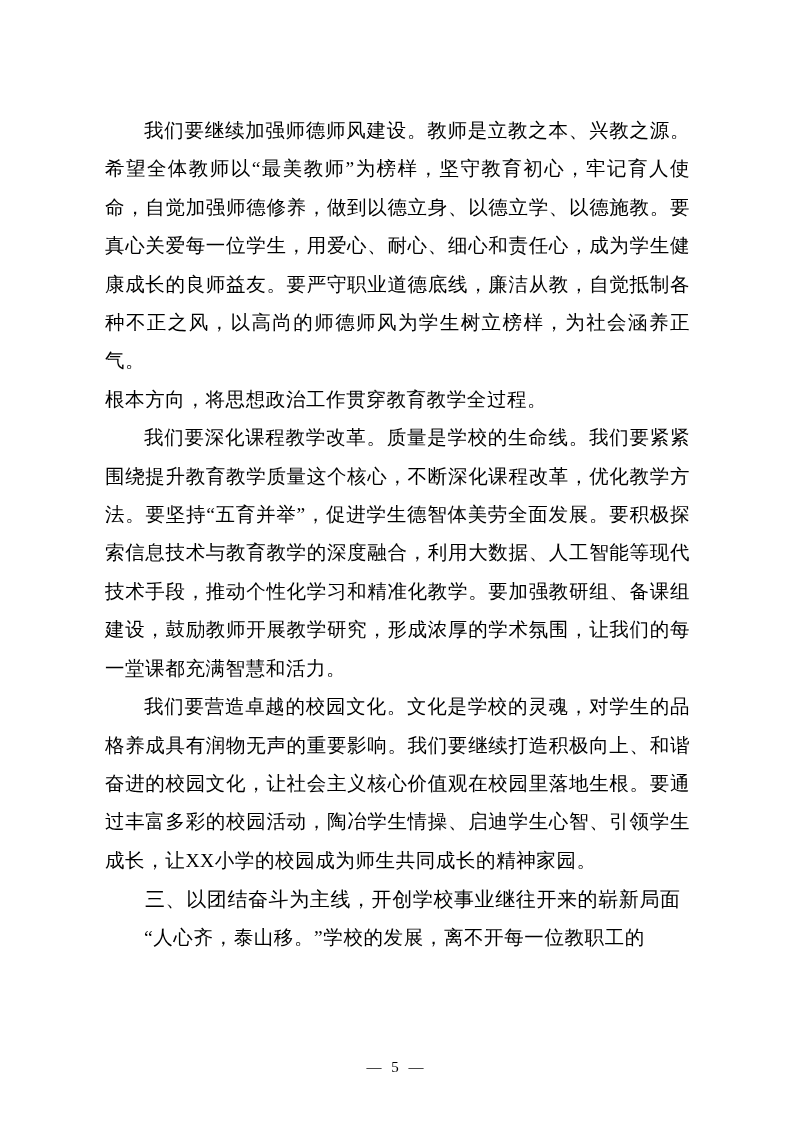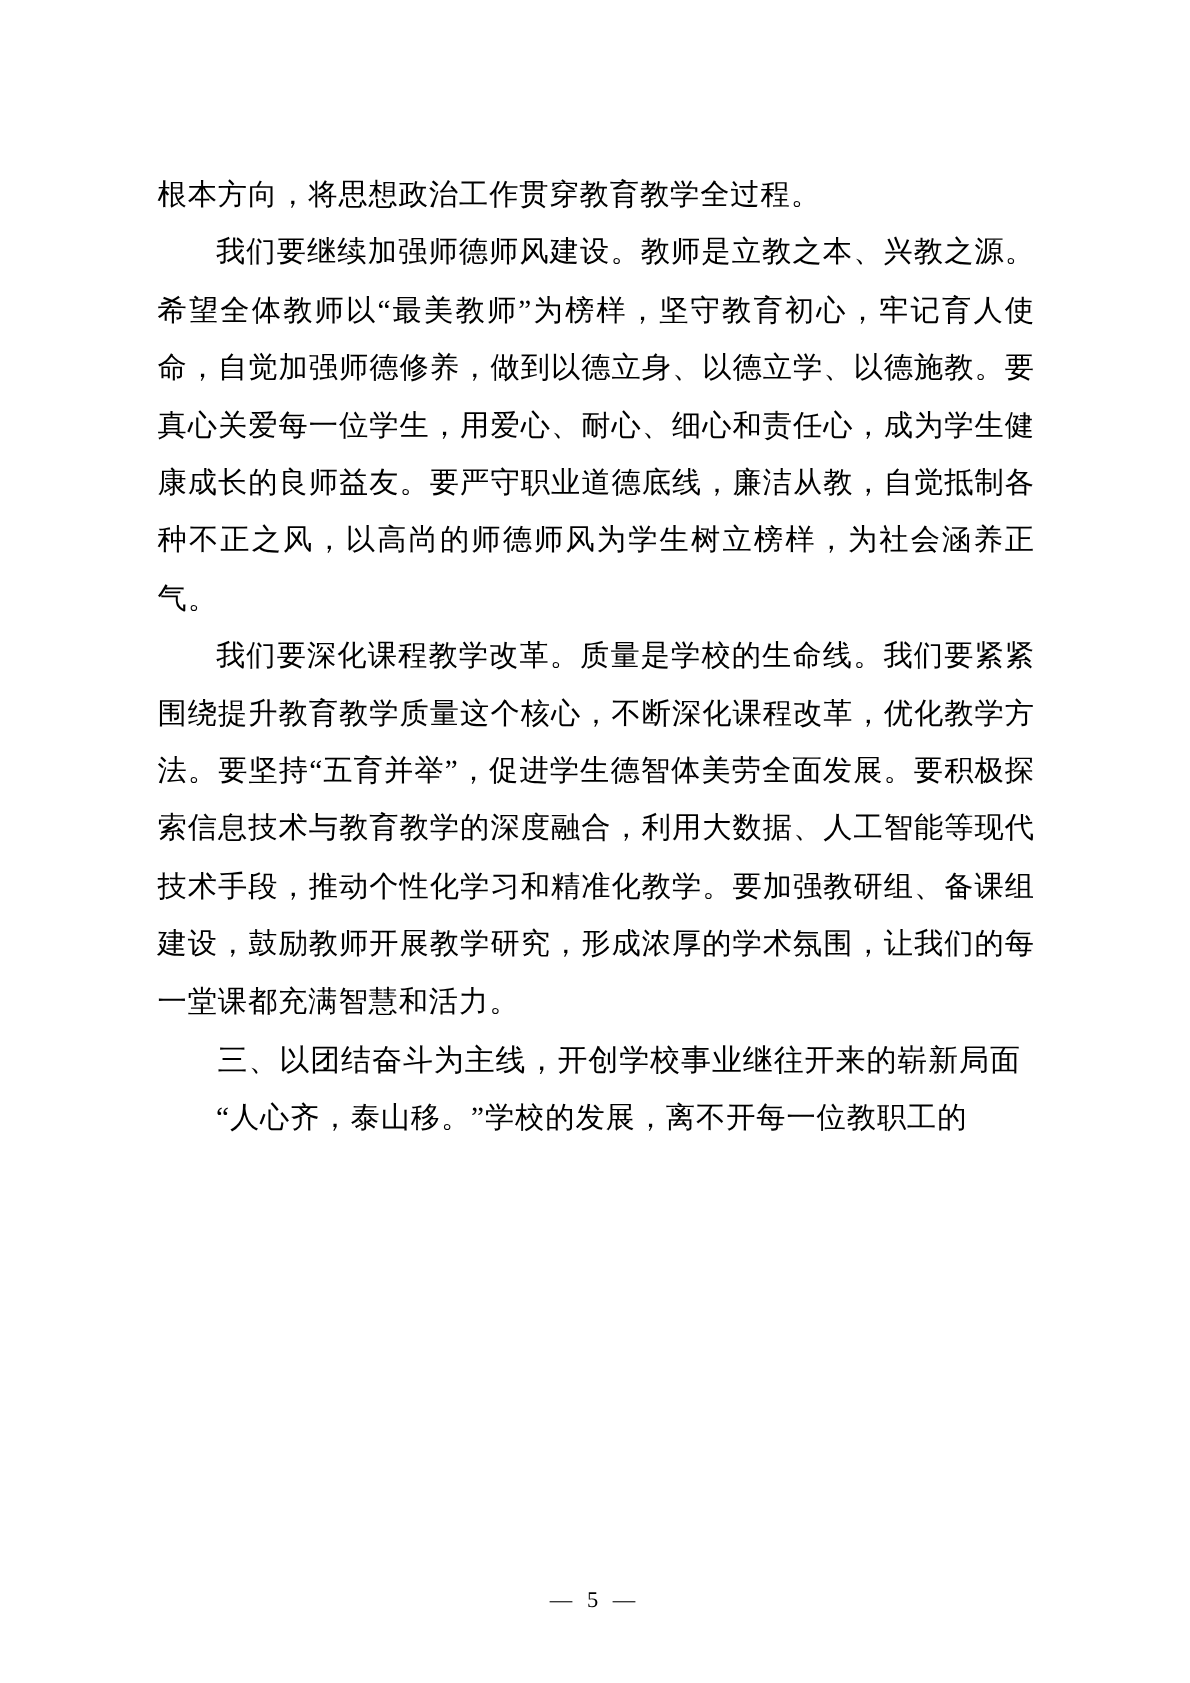--- a/index.html
+++ b/index.html
@@ -52,20 +52,21 @@
     font-size: 15px;
     letter-spacing: 3px;
     color: #000000;
   }
 </style>
 </head>
 <body>
 
 <div class="page">
   <div class="content">
+    <p class="para indent">我们要继续加强师德师风建设。教师是立教之本、兴教之源。希望全体教师以“最美教师”为榜样，坚守教育初心，牢记育人使命，自觉加强师德修养，做到以德立身、以德立学、以德施教。要真心关爱每一位学生，用爱心、耐心、细心和责任心，成为学生健康成长的良师益友。要严守职业道德底线，廉洁从教，自觉抵制各种不正之风，以高尚的师德师风为学生树立榜样，为社会涵养正气。</p>
     <p class="para">根本方向，将思想政治工作贯穿教育教学全过程。</p>
-    <p class="para indent">我们要继续加强师德师风建设。教师是立教之本、兴教之源。希望全体教师以“最美教师”为榜样，坚守教育初心，牢记育人使命，自觉加强师德修养，做到以德立身、以德立学、以德施教。要真心关爱每一位学生，用爱心、耐心、细心和责任心，成为学生健康成长的良师益友。要严守职业道德底线，廉洁从教，自觉抵制各种不正之风，以高尚的师德师风为学生树立榜样，为社会涵养正气。</p>
     <p class="para indent">我们要深化课程教学改革。质量是学校的生命线。我们要紧紧围绕提升教育教学质量这个核心，不断深化课程改革，优化教学方法。要坚持“五育并举”，促进学生德智体美劳全面发展。要积极探索信息技术与教育教学的深度融合，利用大数据、人工智能等现代技术手段，推动个性化学习和精准化教学。要加强教研组、备课组建设，鼓励教师开展教学研究，形成浓厚的学术氛围，让我们的每一堂课都充满智慧和活力。</p>
+    <p class="para indent">我们要营造卓越的校园文化。文化是学校的灵魂，对学生的品格养成具有润物无声的重要影响。我们要继续打造积极向上、和谐奋进的校园文化，让社会主义核心价值观在校园里落地生根。要通过丰富多彩的校园活动，陶冶学生情操、启迪学生心智、引领学生成长，让XX小学的校园成为师生共同成长的精神家园。</p>
     <h3 class="heading">三、以团结奋斗为主线，开创学校事业继往开来的崭新局面</h3>
     <p class="para indent">“人心齐，泰山移。”学校的发展，离不开每一位教职工的</p>
   </div>
   <div class="footer">— 5 —</div>
 </div>
 
 </body></html>

